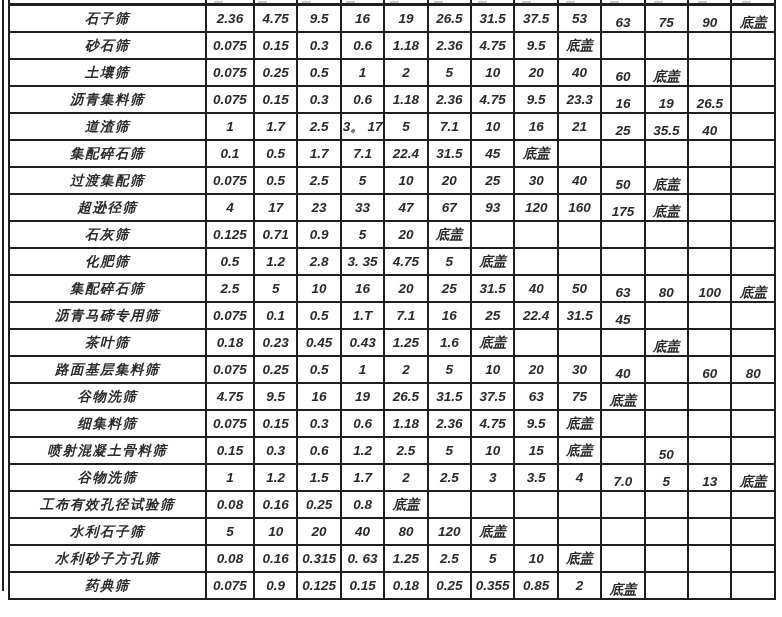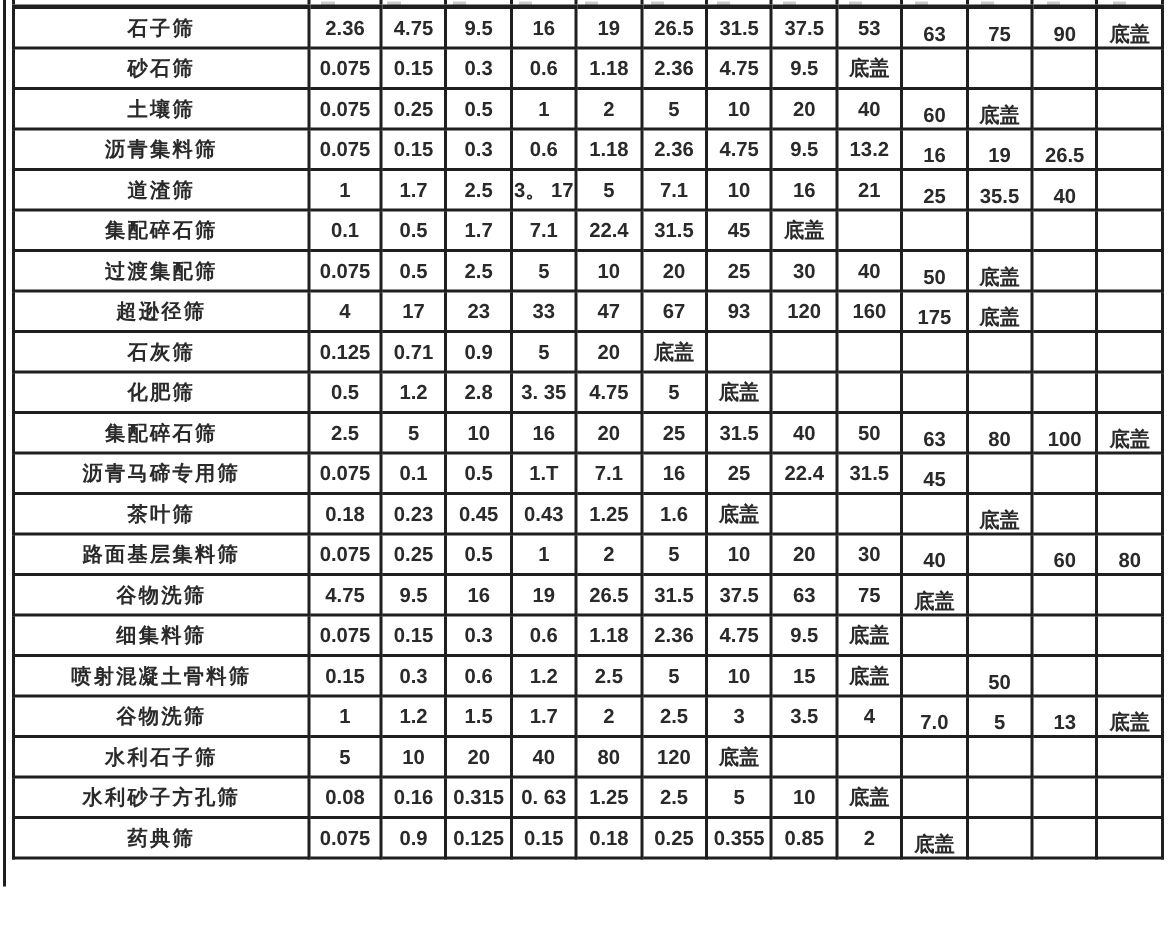--- a/index.html
+++ b/index.html
@@ -20,21 +20,21 @@
     background:var(--border);
   }
   
   .top-smudge{
     position:absolute;left:214px;top:1px;width:548px;height:3px;
     background:repeating-linear-gradient(90deg,#9a9a9a 0 9px,transparent 9px 44px);
     opacity:.5;
   }
   table.sieve{
     position:absolute;left:8px;top:0;width:768px;
-    border-collapse:collapse;table-layout:fixed;
+    border-collapse:collapse;table-layout:fixed;font-style:italic;
   }
   table.sieve td{
     border:2px solid var(--border);
     height:25px;padding:0;
     text-align:center;vertical-align:middle;
     font-size:13.5px;font-weight:600;color:var(--text);
     white-space:nowrap;overflow:hidden;
   }
   tr.partial td{
     height:3px;
@@ -129,21 +129,21 @@
       <tr>
         <td class="label"><span>沥青集料筛</span></td>
         <td><span>0.075</span></td>
         <td><span>0.15</span></td>
         <td><span>0.3</span></td>
         <td><span>0.6</span></td>
         <td><span>1.18</span></td>
         <td><span>2.36</span></td>
         <td><span>4.75</span></td>
         <td><span>9.5</span></td>
-        <td><span>13.2</span></td>
+        <td><span>23.3</span></td>
         <td><span>16</span></td>
         <td><span>19</span></td>
         <td><span>26.5</span></td>
         <td></td>
       </tr>
       <tr>
         <td class="label"><span>道渣筛</span></td>
         <td><span>1</span></td>
         <td><span>1.7</span></td>
         <td><span>2.5</span></td>
@@ -360,20 +360,36 @@
         <td><span>2.5</span></td>
         <td><span>3</span></td>
         <td><span>3.5</span></td>
         <td><span>4</span></td>
         <td><span>7.0</span></td>
         <td><span>5</span></td>
         <td><span>13</span></td>
         <td><span>底盖</span></td>
       </tr>
       <tr>
+        <td class="label"><span>工布有效孔径试验筛</span></td>
+        <td><span>0.08</span></td>
+        <td><span>0.16</span></td>
+        <td><span>0.25</span></td>
+        <td><span>0.8</span></td>
+        <td><span>底盖</span></td>
+        <td></td>
+        <td></td>
+        <td></td>
+        <td></td>
+        <td></td>
+        <td></td>
+        <td></td>
+        <td></td>
+      </tr>
+      <tr>
         <td class="label"><span>水利石子筛</span></td>
         <td><span>5</span></td>
         <td><span>10</span></td>
         <td><span>20</span></td>
         <td><span>40</span></td>
         <td><span>80</span></td>
         <td><span>120</span></td>
         <td><span>底盖</span></td>
         <td></td>
         <td></td>

